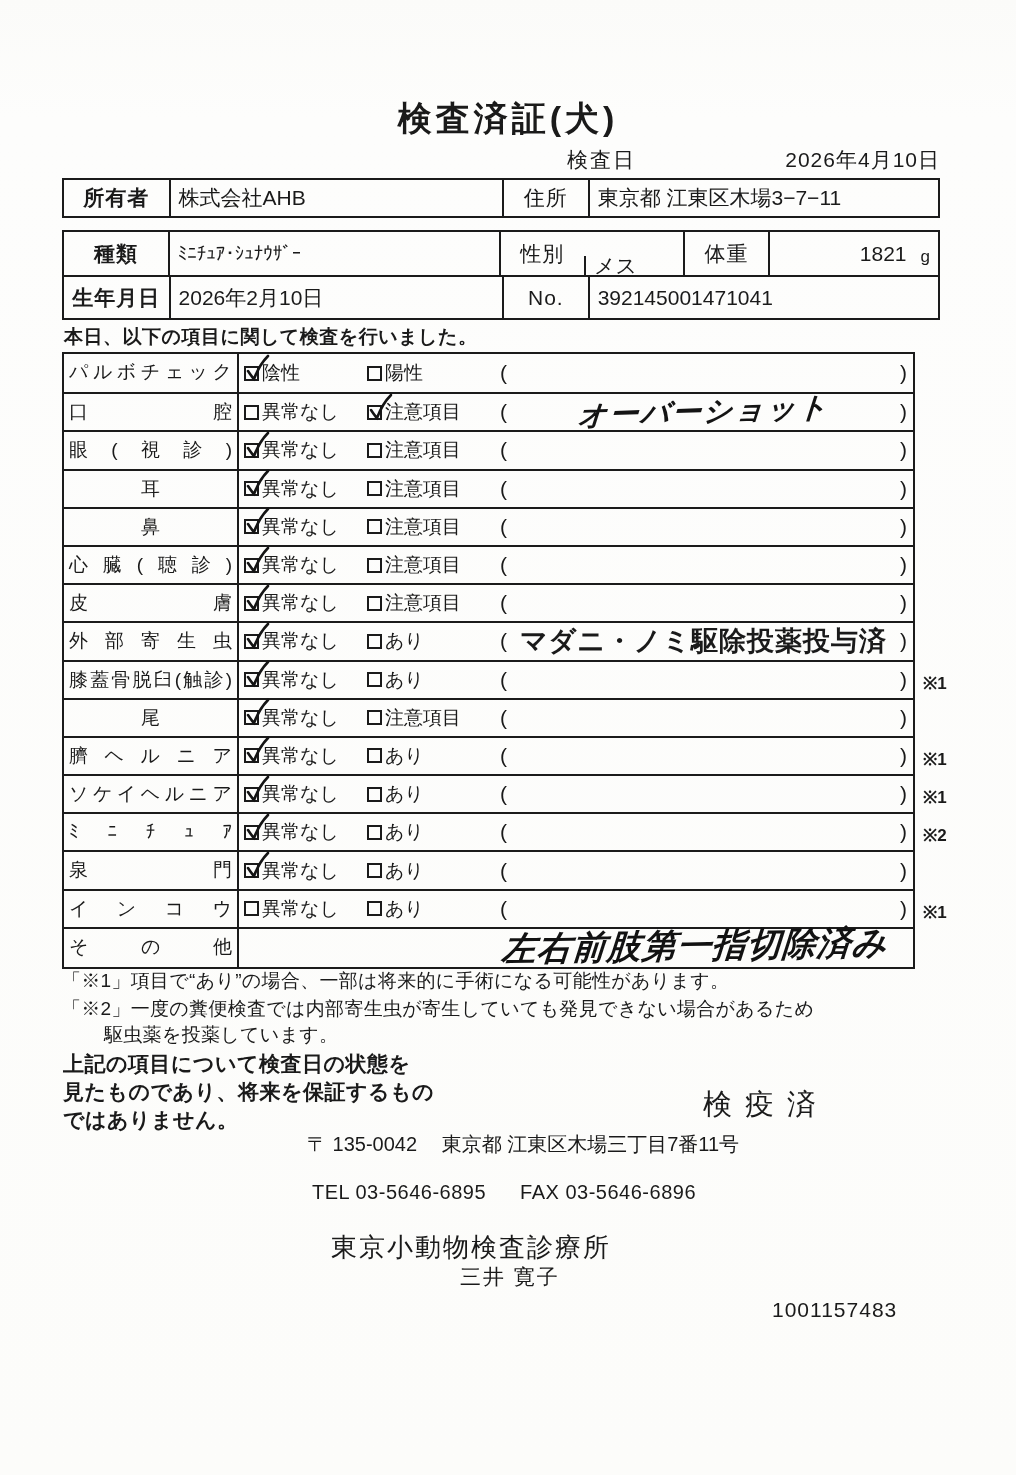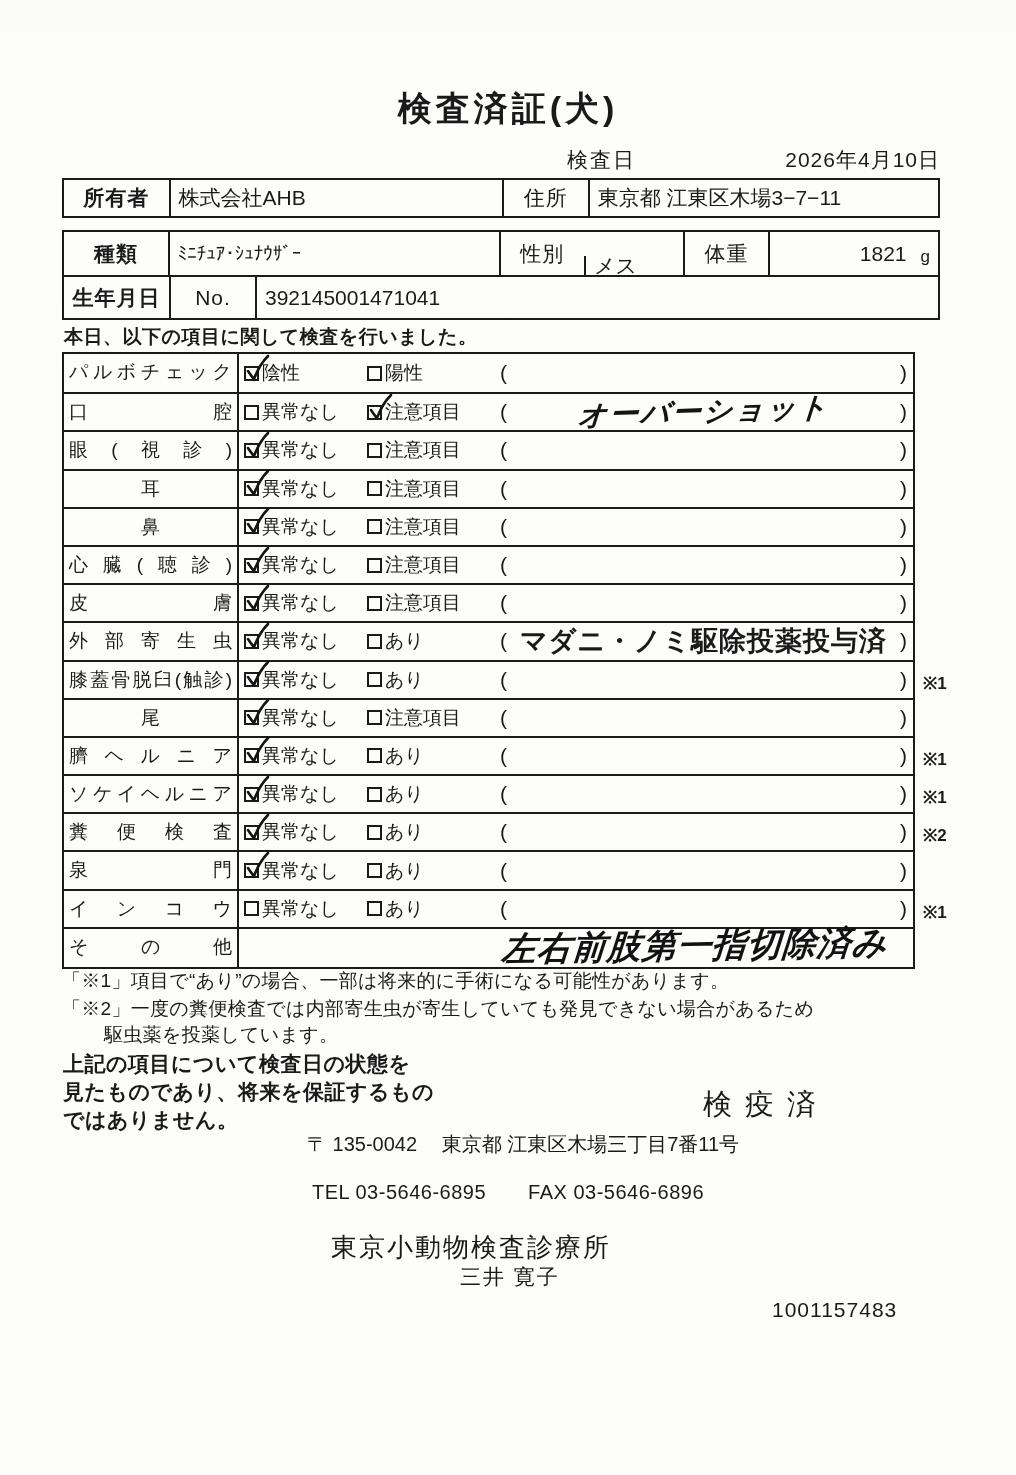--- a/index.html
+++ b/index.html
@@ -10,21 +10,21 @@
     color:#1a1a1a;
     -webkit-font-smoothing:antialiased;
   }
   .sheet {
     position:relative; width:1016px; height:1475px;
     background:linear-gradient(180deg,#fbfbf9 0%, #fdfdfc 8%, #fcfcfa 100%);
     overflow:hidden;
   }
   
   .doc-title {
-    position:absolute; top:86px; left:0; width:100%;
+    position:absolute; top:96px; left:0; width:100%;
     text-align:center; font-size:34px; font-weight:600; letter-spacing:4px;
   }
   .exam-date-row {
     position:absolute; top:146px; left:62px; width:878px;
     display:flex; align-items:center; font-size:21px; font-weight:500;
   }
   .exam-date-row .lab { margin-left:505px; letter-spacing:2px; }
   .exam-date-row .val { margin-left:auto; letter-spacing:1px; }
   
   .htable { position:absolute; left:62px; width:878px; border:2px solid #1b1b1b; }
@@ -95,21 +95,21 @@
   #fnote1 { top:968px; }
   #fnote2 { top:996px; }
   #fnote2b{ top:1022px; left:104px; }
   
   .disclaimer { position:absolute; top:1050px; left:63px; font-size:21px; font-weight:600; line-height:28px; letter-spacing:0.5px; }
   .stamp { position:absolute; top:1085px; left:703px; font-size:29px; font-weight:500; letter-spacing:13px; white-space:nowrap; }
   
   .postal { position:absolute; top:1131px; left:307px; font-size:20px; font-weight:500; }
   .postal .addr2 { margin-left:19px; }
   .telfax { position:absolute; top:1181px; left:312px; font-size:20px; font-weight:500; letter-spacing:0.5px; }
-  .telfax .fax { margin-left:36px; }
+  .telfax .fax { margin-left:28px; }
   .clinic { position:absolute; top:1230px; left:331px; font-size:26px; font-weight:500; letter-spacing:2px; }
   .examiner { position:absolute; top:1263px; left:460px; font-size:21px; font-weight:500; letter-spacing:2px; }
   .serial { position:absolute; top:1298px; left:772px; font-size:21px; font-weight:500; letter-spacing:1px; }
 </style>
 </head>
 <body>
 
 <div class="sheet">
 
   <div class="doc-title">検査済証(犬)</div>
@@ -135,20 +135,21 @@
       <div class="hcell lab bord w-addrl">性別</div>
       <div class="hcell bord w-sex">メス</div>
       <div class="hcell lab bord w-wlab">体重</div>
       <div class="hcell bord w-weight">
         <span>1821</span>
         <span class="unit">g</span>
       </div>
     </div>
     <div class="hrow">
       <div class="hcell lab w-label">生年月日</div>
+      <div class="hcell bord w-val1">2026年2月10日</div>
       <div class="hcell lab bord w-addrl">No.</div>
       <div class="hcell bord w-addr">392145001471041</div>
     </div>
   </div>
 
   <div class="intro">本日、以下の項目に関して検査を行いました。</div>
 
   <div class="checklist" id="checklist-rows">
     <div class="trow">
       <div class="cell label justify">パルボチェック</div>
@@ -432,21 +433,21 @@
           <span class="opt-label">あり</span>
         </span>
         <span class="paren open">(</span>
         <span class="note nt-none"></span>
         <span class="paren close">)</span>
       </div>
       <span class="ref">※1</span>
     </div>
 
     <div class="trow">
-      <div class="cell label justify">糞便検査</div>
+      <div class="cell label justify">ﾐﾆﾁｭｱ</div>
       <div class="cell content">
         <span class="opt opt1">
           <span class="cb checked">
             <svg class="mark" viewBox="0 0 27 28">
               <path d="M5 16 C7 19, 9 22, 11 24 C14 16, 20 6, 25 1"></path>
             </svg>
           </span>
           <span class="opt-label">異常なし</span>
         </span>
         <span class="opt opt2">

